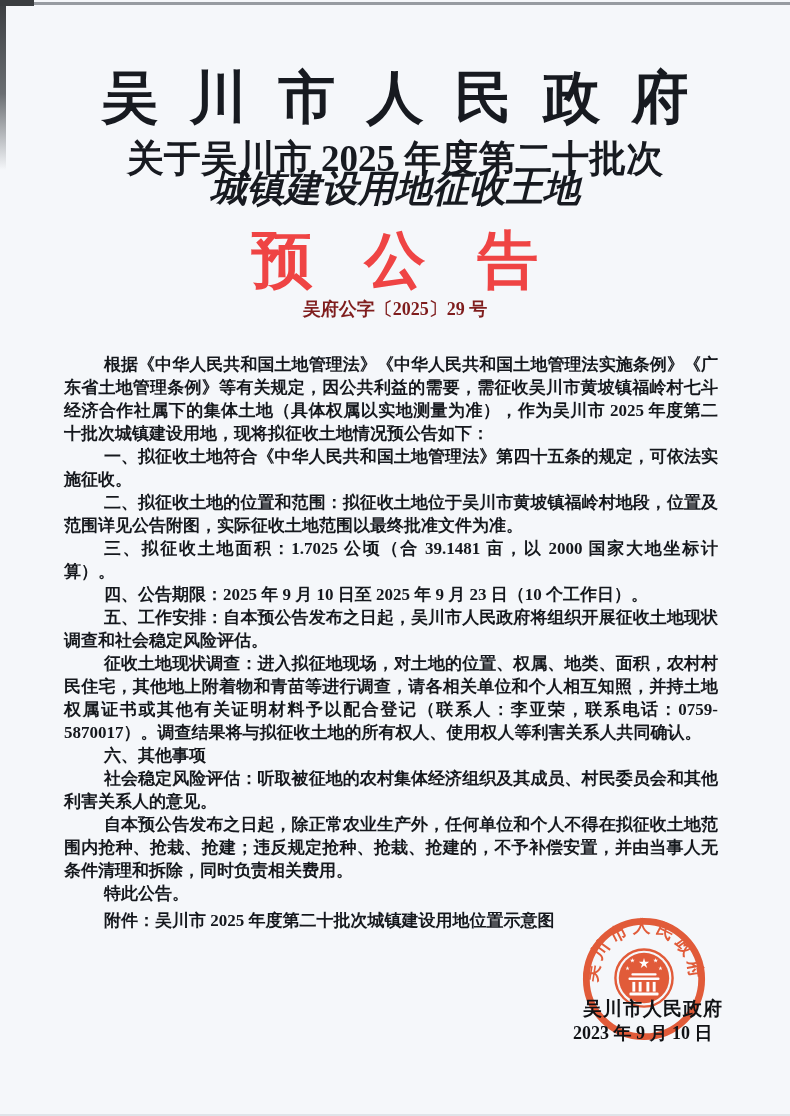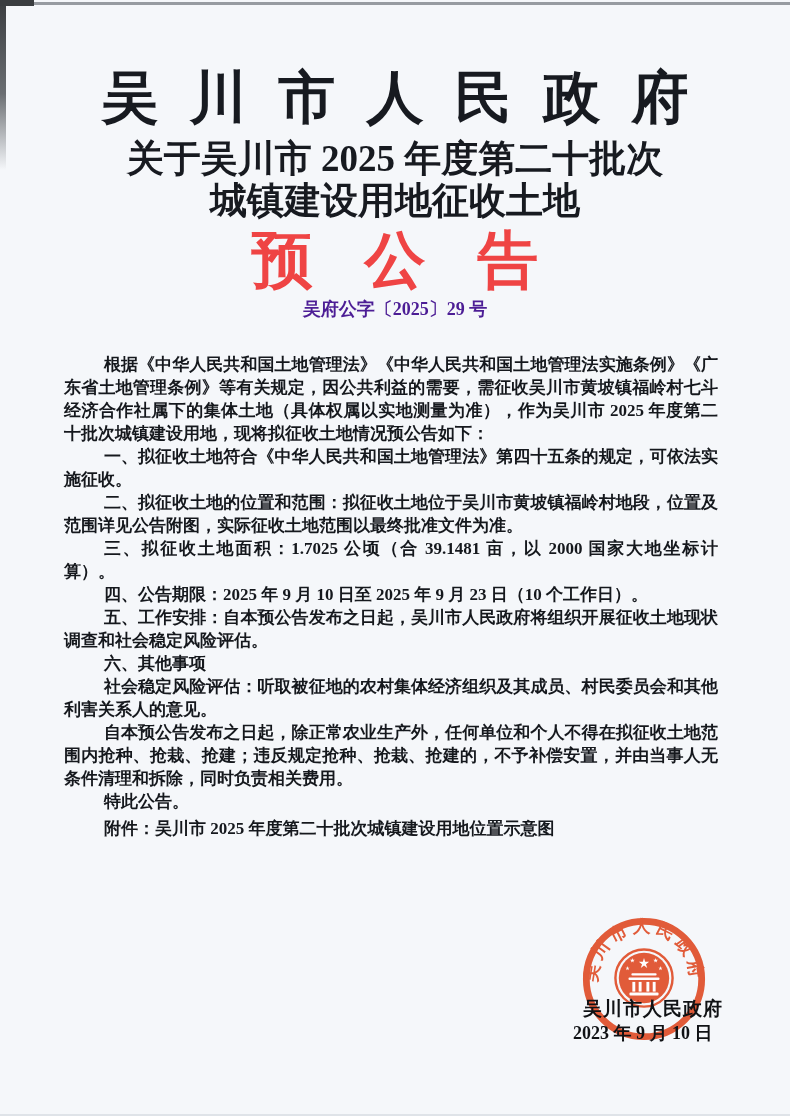--- a/index.html
+++ b/index.html
@@ -19,29 +19,29 @@
   .title-big{
     position:absolute;top:60px;left:0;width:100%;
     text-align:center;font-size:57px;font-weight:900;
     letter-spacing:.55em;text-indent:.55em;color:#171a20;white-space:nowrap;
   }
   .title-sub{
     position:absolute;left:0;width:100%;text-align:center;
     font-size:37px;font-weight:800;color:#171a20;white-space:nowrap;
   }
   .title-sub.l2{top:134px;}
-  .title-sub.l3{top:176px;}
+  .title-sub.l3{top:164px;font-style:italic;}
   .title-yu{
     position:absolute;top:220px;left:0;width:100%;text-align:center;
     font-size:61px;font-weight:900;letter-spacing:.85em;text-indent:.85em;
     color:#ef4444;white-space:nowrap;
   }
   .doc-number{
     position:absolute;top:297px;left:0;width:100%;text-align:center;
-    font-size:18px;font-weight:700;color:#4c1d95;
+    font-size:18px;font-weight:700;color:#7f1d1d;
   }
   .doc-body{
     position:absolute;top:353px;left:64px;width:654px;
     font-size:17px;line-height:23px;font-weight:600;
     text-align:justify;color:#15181d;
   }
   .doc-body p{margin:0;text-indent:2.35em;}
   .doc-body p.attachment{margin-top:4px;}
 
   .seal{position:absolute;left:581px;top:916px;width:126px;height:126px;opacity:.93;}
@@ -68,20 +68,21 @@
 <div class="title-yu">预公告</div>
 <div class="doc-number">吴府公字〔2025〕29 号</div>
 
 <div class="doc-body">
   <p>根据《中华人民共和国土地管理法》《中华人民共和国土地管理法实施条例》《广东省土地管理条例》等有关规定，因公共利益的需要，需征收吴川市黄坡镇福岭村七斗经济合作社属下的集体土地（具体权属以实地测量为准），作为吴川市 2025 年度第二十批次城镇建设用地，现将拟征收土地情况预公告如下：</p>
   <p>一、拟征收土地符合《中华人民共和国土地管理法》第四十五条的规定，可依法实施征收。</p>
   <p>二、拟征收土地的位置和范围：拟征收土地位于吴川市黄坡镇福岭村地段，位置及范围详见公告附图，实际征收土地范围以最终批准文件为准。</p>
   <p>三、拟征收土地面积：1.7025 公顷（合 39.1481 亩，以 2000 国家大地坐标计算）。</p>
   <p>四、公告期限：2025 年 9 月 10 日至 2025 年 9 月 23 日（10 个工作日）。</p>
   <p>五、工作安排：自本预公告发布之日起，吴川市人民政府将组织开展征收土地现状调查和社会稳定风险评估。</p>
+  <p>征收土地现状调查：进入拟征地现场，对土地的位置、权属、地类、面积，农村村民住宅，其他地上附着物和青苗等进行调查，请各相关单位和个人相互知照，并持土地权属证书或其他有关证明材料予以配合登记（联系人：李亚荣，联系电话：0759-5870017）。调查结果将与拟征收土地的所有权人、使用权人等利害关系人共同确认。</p>
   <p>六、其他事项</p>
   <p>社会稳定风险评估：听取被征地的农村集体经济组织及其成员、村民委员会和其他利害关系人的意见。</p>
   <p>自本预公告发布之日起，除正常农业生产外，任何单位和个人不得在拟征收土地范围内抢种、抢栽、抢建；违反规定抢种、抢栽、抢建的，不予补偿安置，并由当事人无条件清理和拆除，同时负责相关费用。</p>
   <p>特此公告。</p>
   <p class="attachment">附件：吴川市 2025 年度第二十批次城镇建设用地位置示意图</p>
 </div>
 
 <svg class="seal" viewBox="0 0 130 130" aria-hidden="true">
   <g fill="none" stroke="#e0502b">
     <circle cx="65" cy="65" r="59.5" stroke-width="7"></circle>

